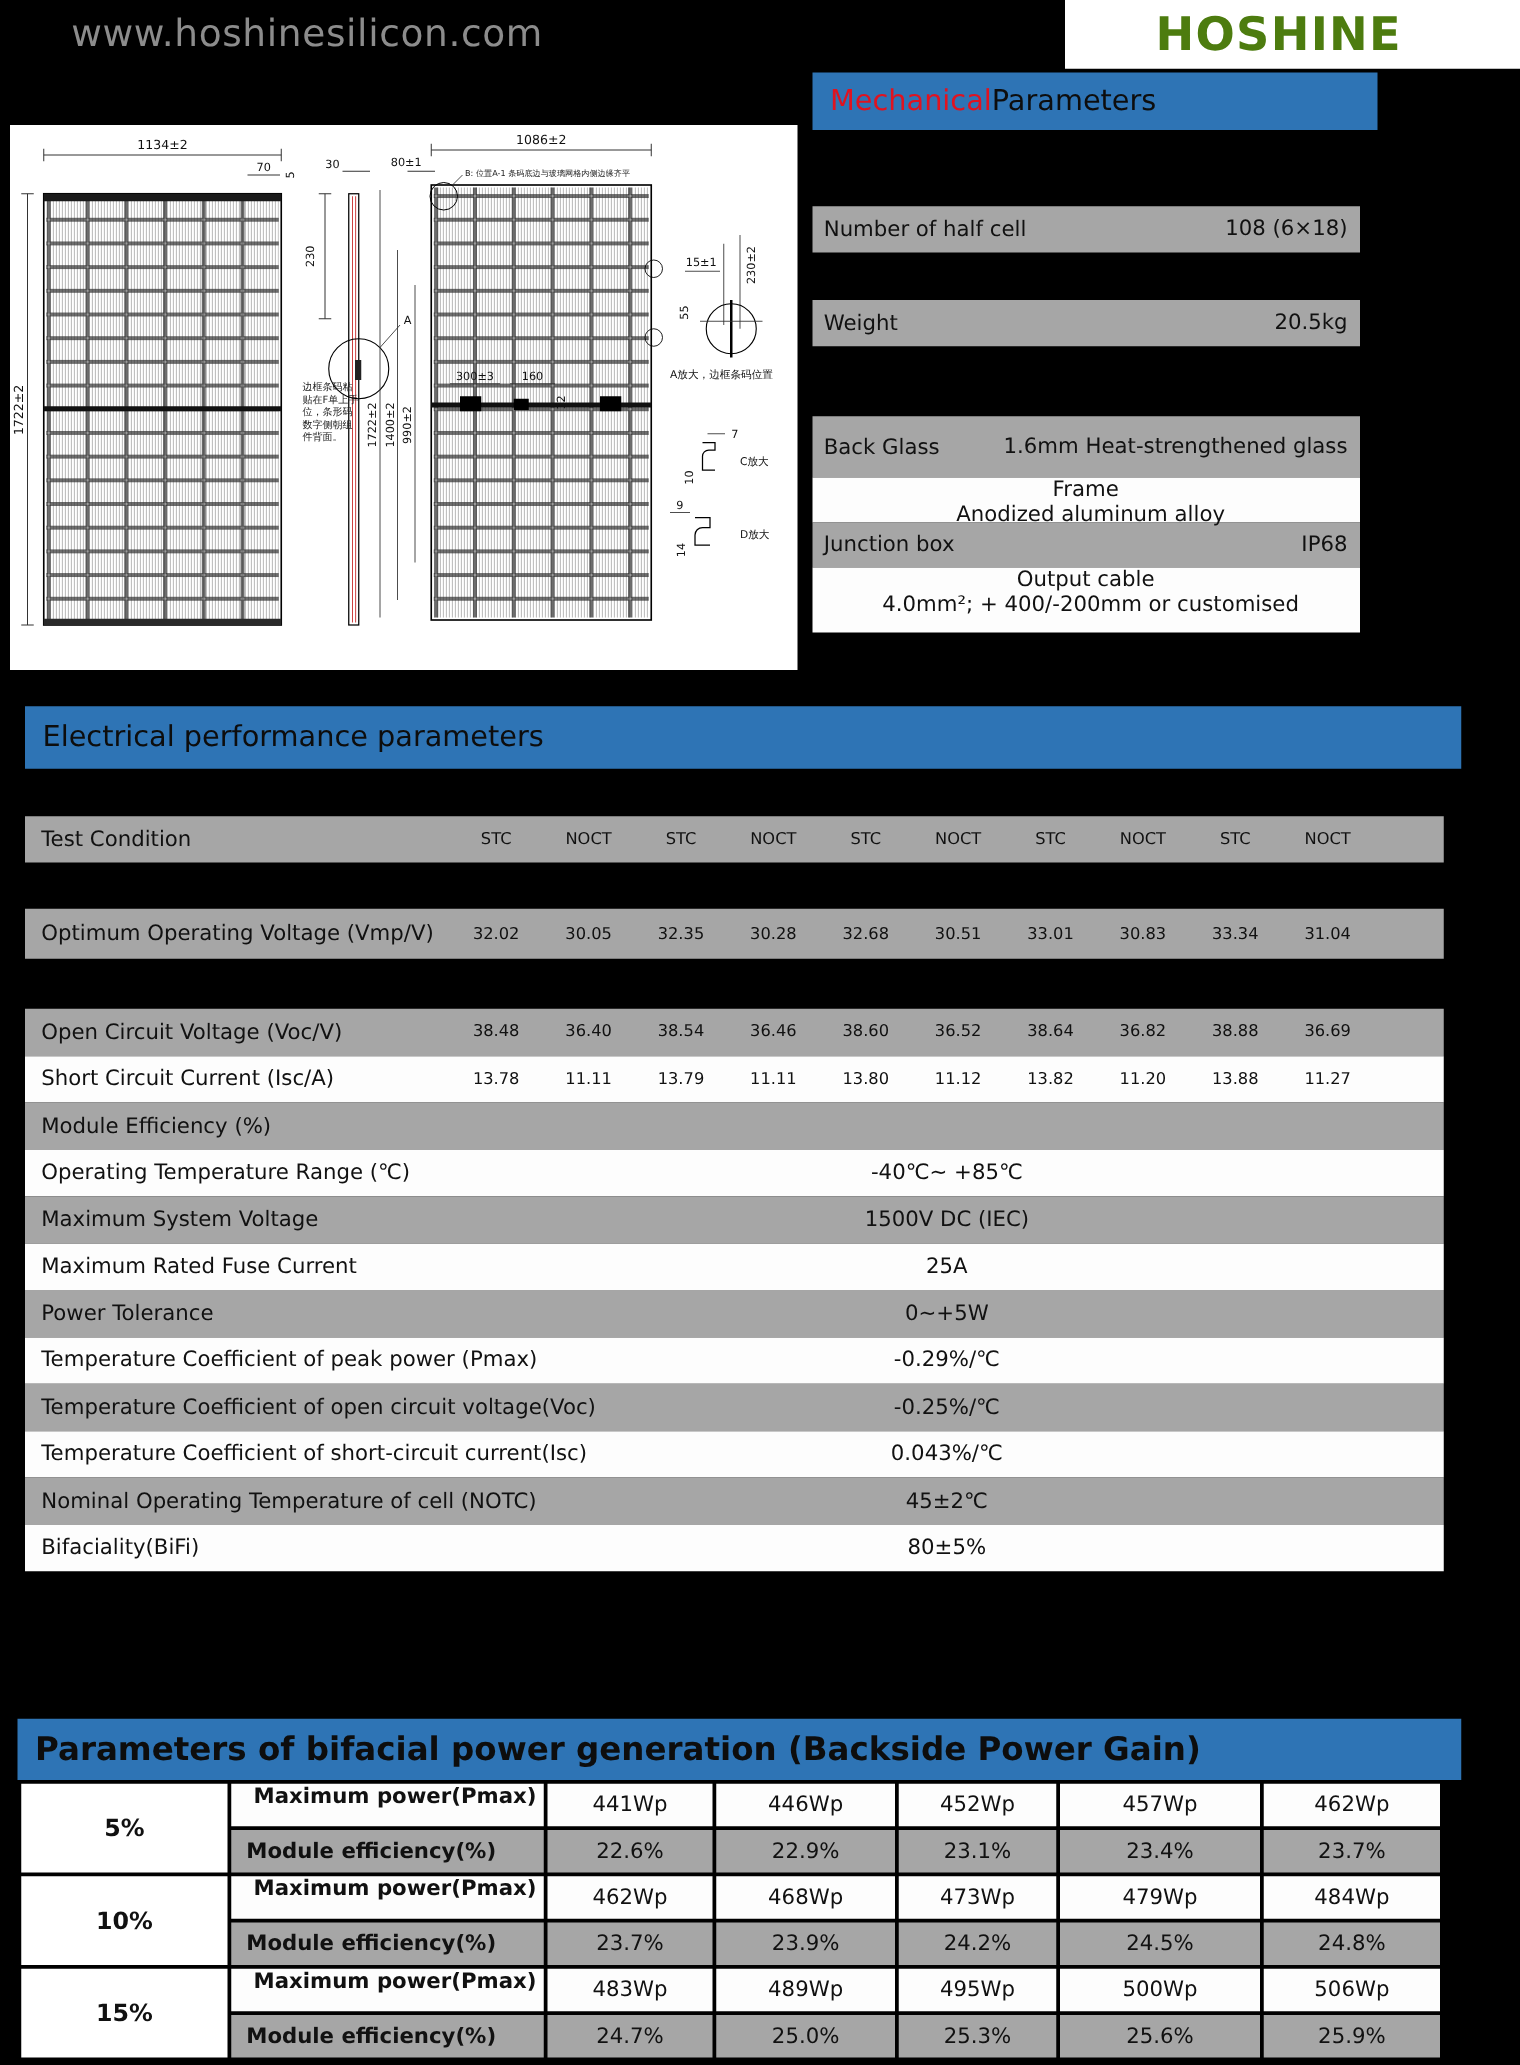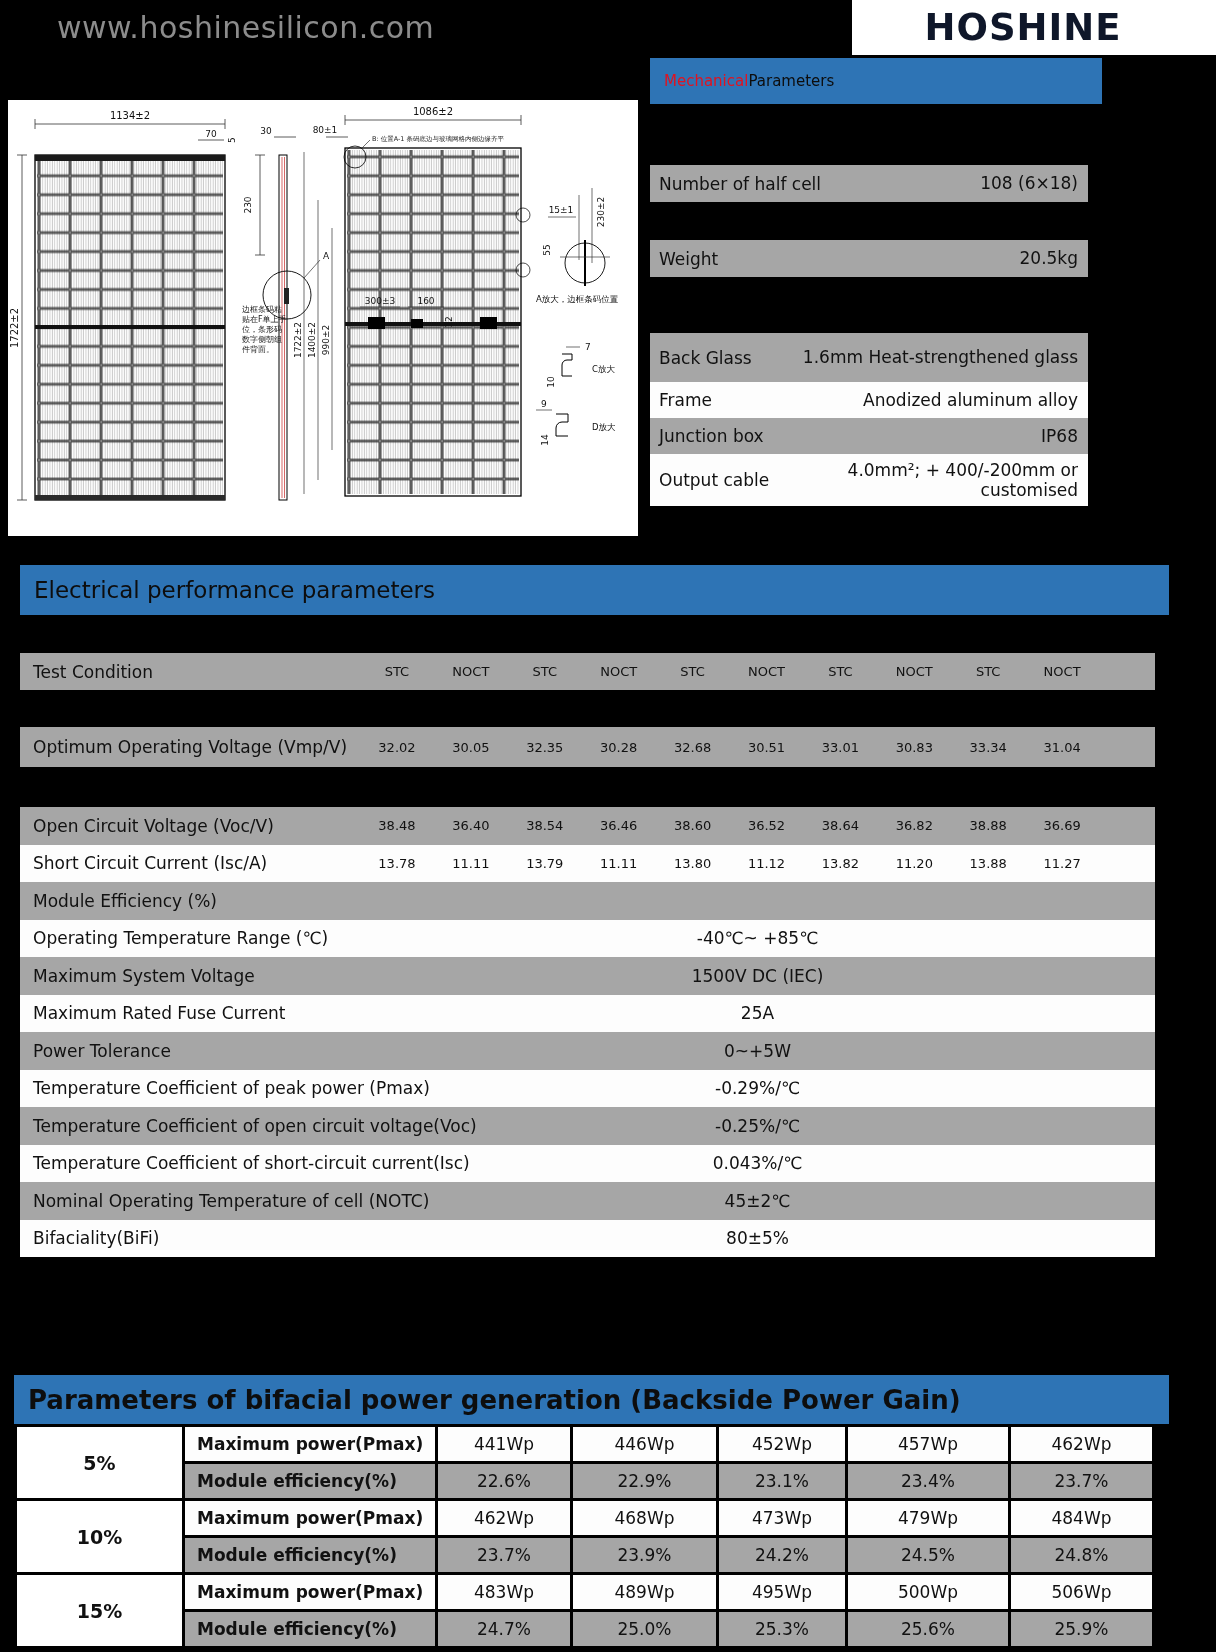--- a/index.html
+++ b/index.html
@@ -5,42 +5,42 @@
   html,body{margin:0;padding:0;}
   body{
     width:1216px;height:1652px;position:relative;background:#000;
     font-family:"DejaVu Sans","Liberation Sans",sans-serif;color:#111;
     overflow:hidden;
   }
   
   #site{position:absolute;left:57px;top:10px;font-size:30px;color:#8c8c8c;letter-spacing:.5px;}
   #logo-plate{position:absolute;left:852px;top:0;width:364px;height:55px;background:#ffffff;
     display:flex;align-items:center;justify-content:center;}
-  #logo{color:#0f172a;font-size:37px;font-weight:800;letter-spacing:1px;padding-right:22px;}
+  #logo{color:#4d7c0f;font-size:37px;font-weight:800;letter-spacing:1px;padding-right:22px;}
   
   .banner{position:absolute;background:#2e74b5;color:#0d0d0d;display:flex;align-items:center;}
-  #mech-banner{left:650px;top:58px;width:438px;height:46px;padding-left:14px;font-size:15px;}
+  #mech-banner{left:650px;top:58px;width:438px;height:46px;padding-left:14px;font-size:23px;}
   #mech-banner .red{color:#e01320;}
   #elec-banner{left:20px;top:565px;width:1135px;height:50px;padding-left:14px;font-size:23px;}
   #bif-banner{left:14px;top:1375px;width:1141px;height:49px;padding-left:14px;font-size:26px;font-weight:600;}
   
   #drawing{position:absolute;left:8px;top:100px;width:630px;height:436px;background:#fff;}
   #drawing svg{display:block;}
   .dim{font-size:10px;fill:#111;}
   .dim-s{font-size:9px;fill:#111;}
   .note{font-size:8px;fill:#222;}
   .note-tiny{font-size:6.5px;fill:#222;}
   .cap{font-size:8.5px;fill:#111;}
   
   #mech-table{position:absolute;left:650px;top:150px;width:438px;}
   .mrow{display:flex;align-items:center;justify-content:space-between;padding:0 10px 0 9px;box-sizing:border-box;}
   .mrow .mlabel{font-size:17px;white-space:nowrap;}
   .mrow .mvalue{font-size:17px;text-align:right;line-height:1.18;flex:1;padding-left:8px;}
   .gray{background:#a6a6a6;}
-  .white{background:#fdfdfd;}
+  .white{background:#fdfdfd;flex-direction:column;}
   .mrow:nth-child(1){margin-top:15px;height:37px;}
   .mrow:nth-child(2){margin-top:38px;height:37px;}
   .mrow:nth-child(3){margin-top:56px;height:49px;}
   .mrow:nth-child(4){height:36px;}
   .mrow:nth-child(5){height:36px;}
   .mrow:nth-child(6){height:52px;}
   .mrow:nth-child(7){height:46px;}
   
   .erow{display:flex;align-items:center;box-sizing:border-box;}
   .elabel{width:340px;padding-left:13px;font-size:17px;white-space:nowrap;box-sizing:border-box;}

